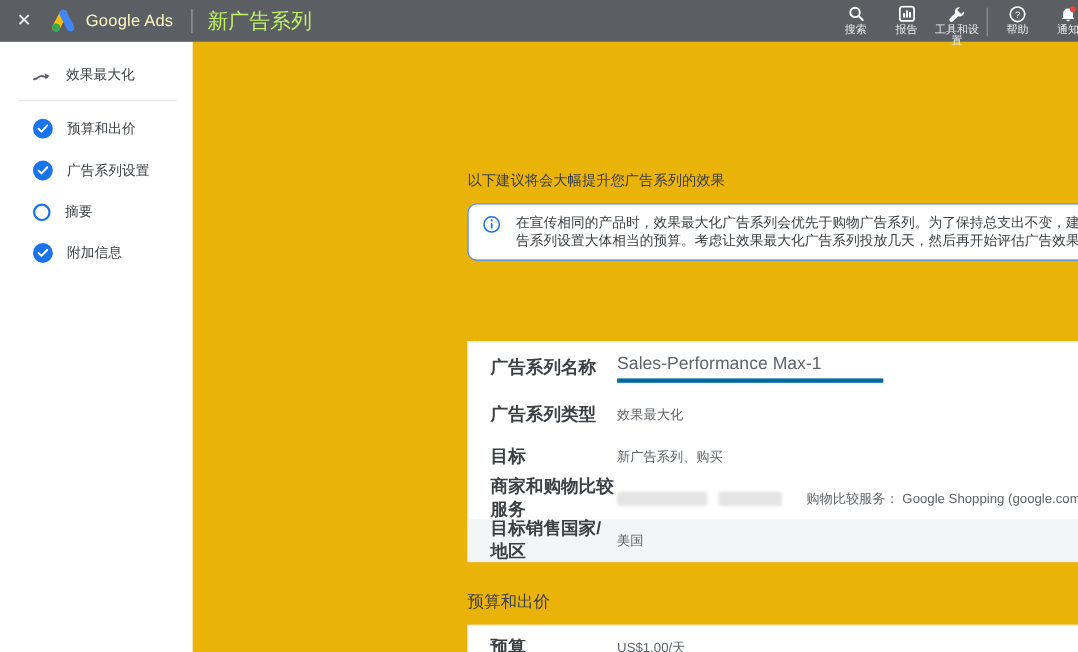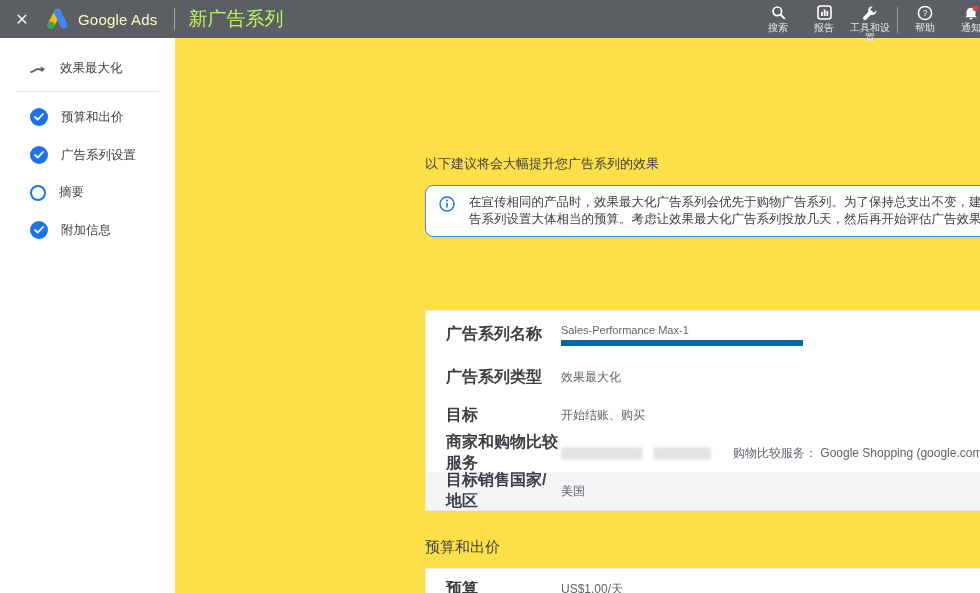--- a/index.html
+++ b/index.html
@@ -29,42 +29,42 @@
   .sb-type { display:flex; align-items:center; gap:13px; padding:22px 0 14px 30px; font-size:12.5px; color:#3c4043; }
   .sb-hr { border:none; border-top:1px solid #e6e6e6; margin:0 14px 6px 16px; }
   .sb-step { display:flex; align-items:center; gap:13px; padding:10px 0 10px 30px; font-size:12.5px; color:#3c4043; cursor:pointer; }
   .dot-done {
     width:18px; height:18px; border-radius:50%; background:#1a73e8; flex:0 0 18px;
     display:flex; align-items:center; justify-content:center;
   }
   .dot-done svg { display:block; }
   .dot-open { width:16px; height:16px; border-radius:50%; border:2px solid #1a73e8; background:#fff; flex:0 0 16px; }
   
-  .main { position:absolute; top:38px; left:175px; right:0; bottom:0; background:#fde047;padding-left:13px; }
+  .main { position:absolute; top:38px; left:175px; right:0; bottom:0; background:#eab308;padding-left:13px; }
   .intro { position:absolute; left:250px; top:117px; font-size:13px; color:#3c4043; }
   .notice {
     position:absolute; left:250px; top:147px; width:660px; min-height:50px;
     background:#ffffff; border:1px solid #4285f4; border-radius:8px;
     display:flex; align-items:flex-start; padding:8px 14px 8px 13px;
   }
   .notice-ic { flex:0 0 16px; margin:2px 14px 0 0; }
   .notice-text { font-size:12.5px; line-height:17px; color:#3c4043; }
   .sec-title { position:absolute; left:250px; top:224px; font-size:20px; font-weight:500; color:#3c4043; }
   .card { position:absolute; background:#ffffff; border:1px solid #ececec; }
   .card-summary { left:250px; top:272px; width:660px; }
   .card-budget  { left:250px; top:530px; width:660px; height:90px; }
   .row { display:flex; align-items:center; padding-left:20px; }
   .row-label { width:115px; flex:0 0 115px; font-size:16px; font-weight:600; color:#3c4043; }
   .row-value { font-size:12px; color:#5f6368; }
   .card-summary .row { height:38px; }
   .card-summary .row:first-child { height:47px; }
   .card-summary .row:last-child { background:#f4f5f6; }
   .value-input {
-    display:inline-block; width:242px; font-size:11px; color:#5f6368;
-    border-bottom:6px solid #0369a1; padding-bottom:4px; cursor:text;
+    display:inline-block; width:242px; font-size:16px; color:#5f6368;
+    border-bottom:4px solid #0369a1; padding-bottom:4px; cursor:text;
   }
   .blob { display:inline-block; height:13px; border-radius:3px; background:#e4e4e4; filter:blur(1.5px); vertical-align:middle; }
   .blob1 { width:82px; margin-right:10px; }
   .blob2 { width:58px; margin-right:22px; }
   .budget-title { position:absolute; left:250px; top:500px; font-size:15px; font-weight:500; color:#3c4043; }
   .card-budget .row { height:40px; }
 </style>
 </head>
 <body>
 
@@ -195,21 +195,21 @@
       <div class="row">
         <span class="row-label">广告系列名称</span>
         <span class="value-input">Sales-Performance Max-1</span>
       </div>
       <div class="row">
         <span class="row-label">广告系列类型</span>
         <span class="row-value">效果最大化</span>
       </div>
       <div class="row">
         <span class="row-label">目标</span>
-        <span class="row-value">开始结账、购买</span>
+        <span class="row-value">新广告系列、购买</span>
       </div>
       <div class="row">
         <span class="row-label">商家和购物比较服务</span>
         <span class="blob blob1"></span>
         <span class="blob blob2"></span>
         <span class="row-value">购物比较服务：  Google Shopping (google.com/shopping)</span>
       </div>
       <div class="row">
         <span class="row-label">目标销售国家/地区</span>
         <span class="row-value">美国</span>

